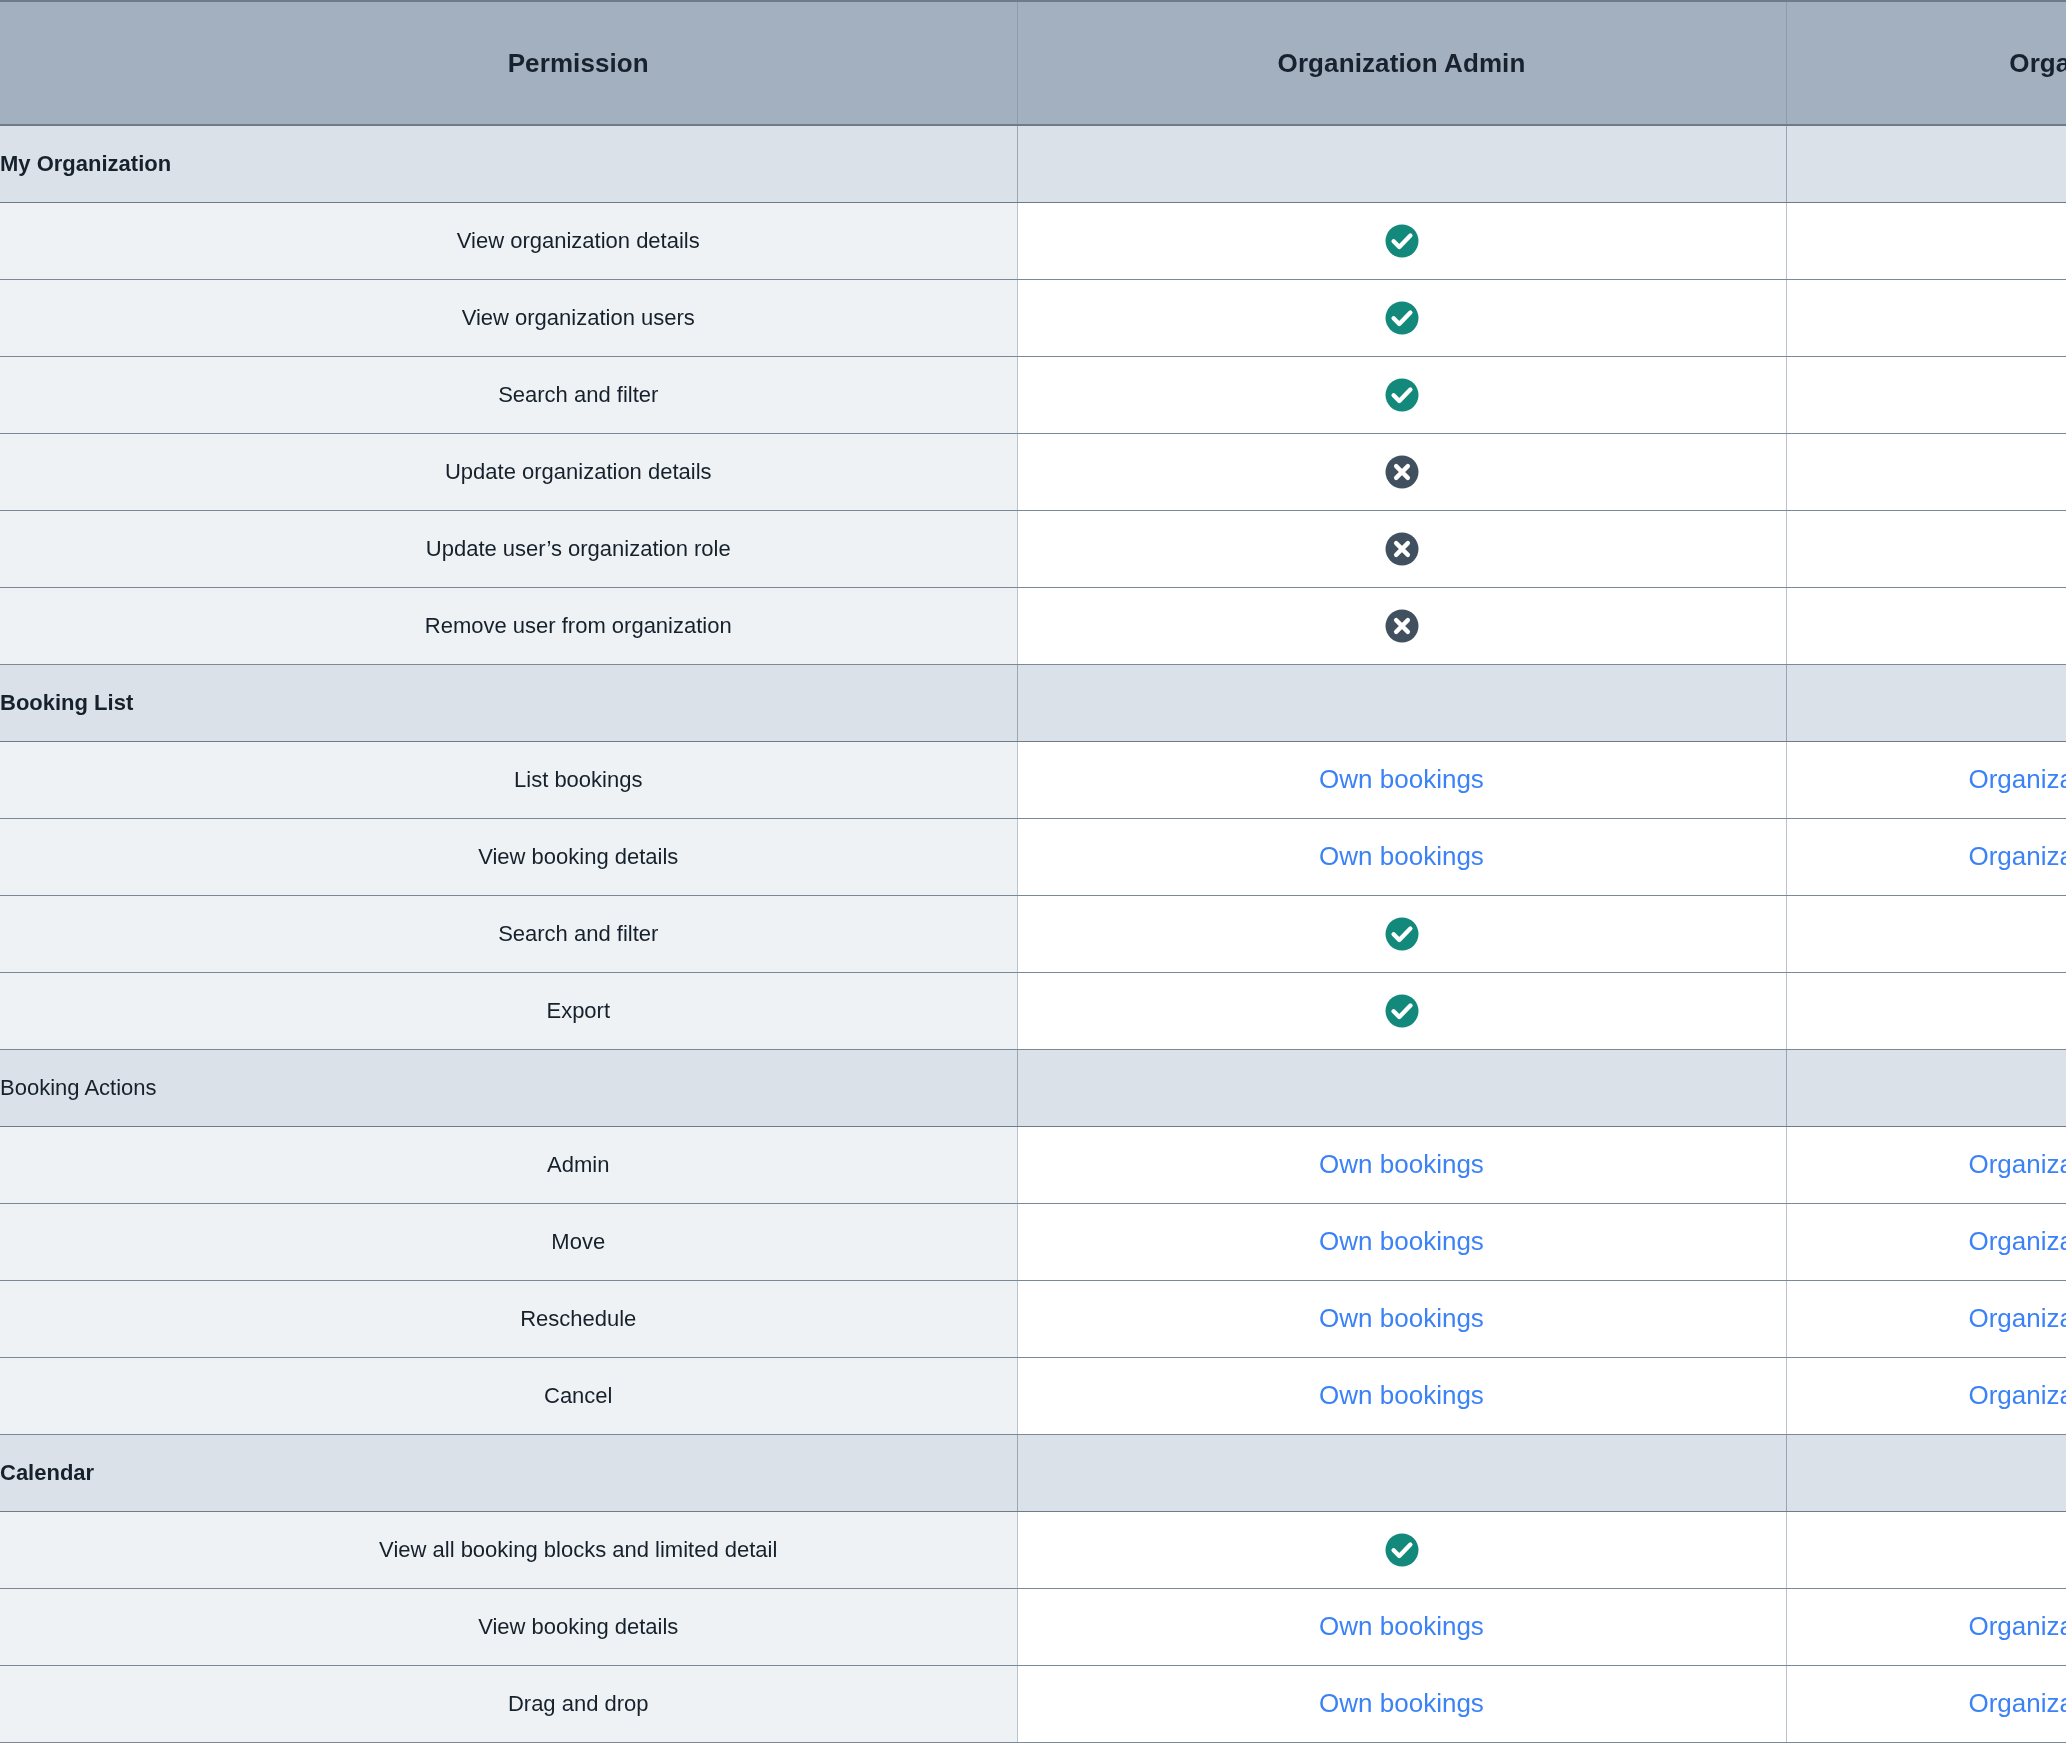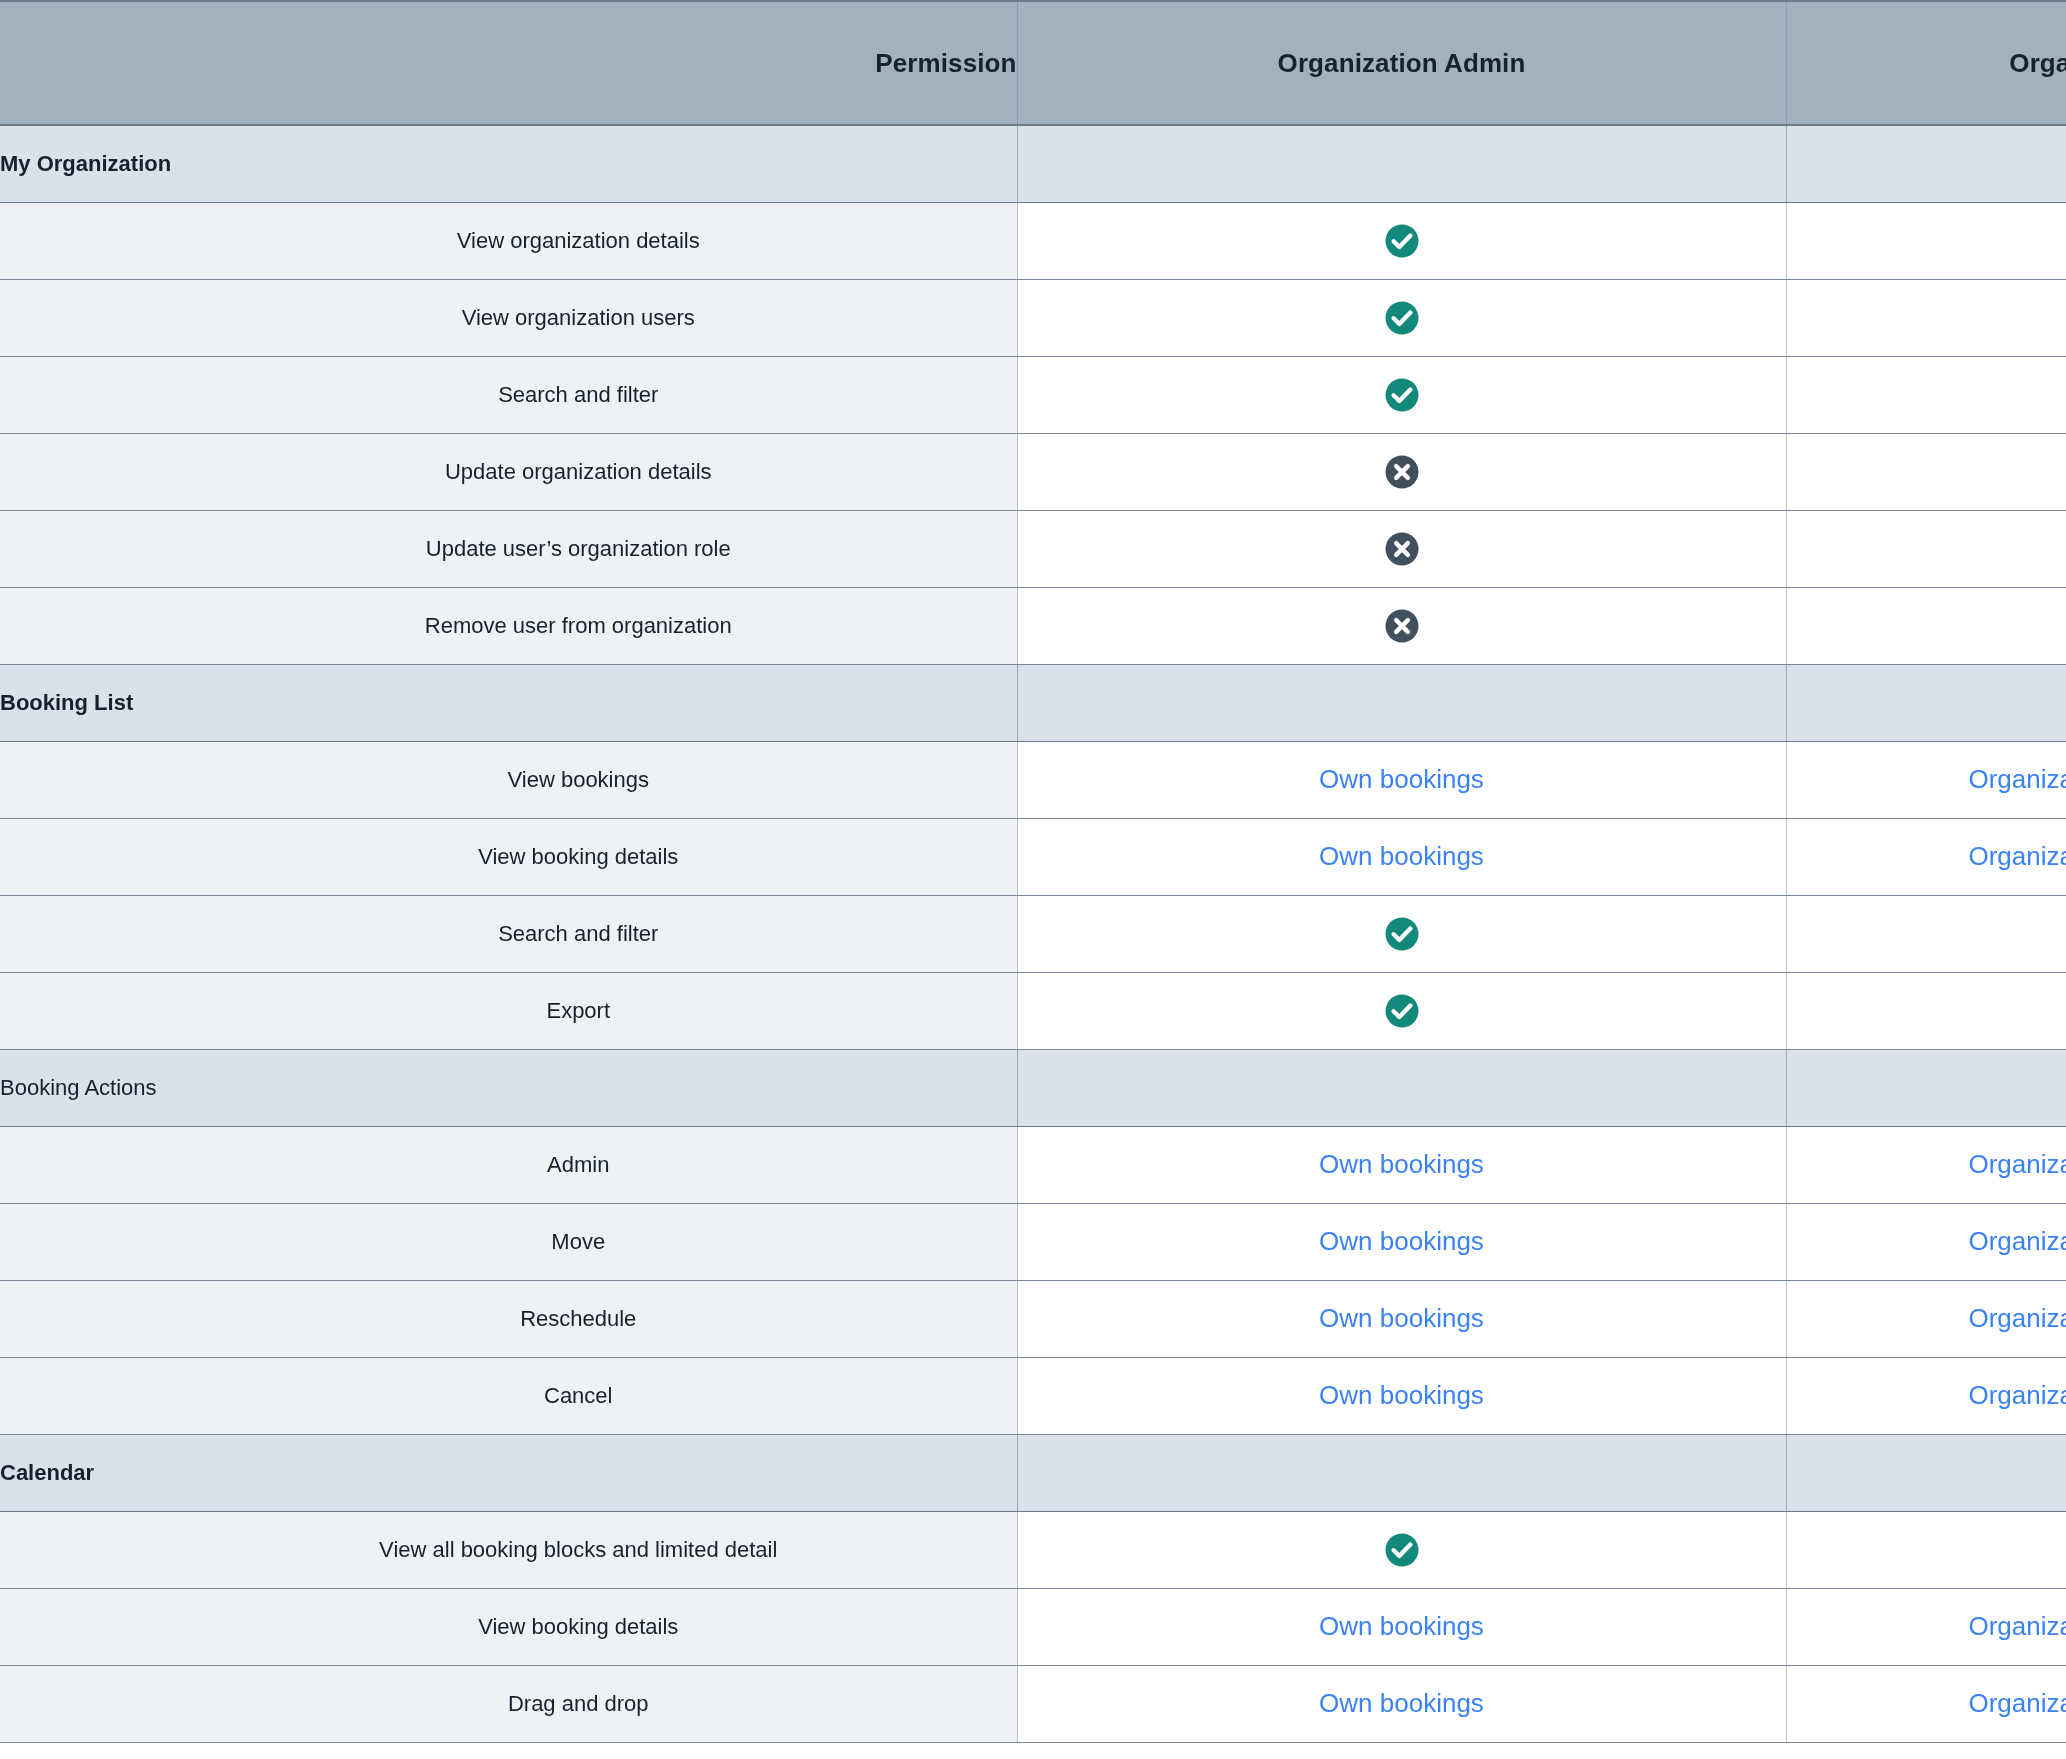--- a/index.html
+++ b/index.html
@@ -35,21 +35,21 @@
     font-size: 26px;
     font-weight: bold;
     letter-spacing: 0.1px;
     border-top: 2.5px solid #6d7b8d;
     border-bottom: 2.5px solid #6d7b8d;
     border-right: 1.7px solid #8d9cae;
     padding: 0;
     vertical-align: middle;
   }
   thead th.th-perm {
-    text-align: right;
+    text-align: center;
     padding-left: 140px;
   }
   thead th.th-center {
     text-align: center;
   }
   thead th.th-last { border-right: none; }
 
   
   tr.section-row { height: 77px; }
   tr.section-row td {
@@ -197,21 +197,21 @@
       </tr>
       <tr class="section-row">
         <td>
           <span class="section-label bold">Booking List</span>
         </td>
         <td></td>
         <td class="last"></td>
       </tr>
       <tr class="data-row">
         <td class="cell-perm">
-          <span class="perm-label">View bookings</span>
+          <span class="perm-label">List bookings</span>
         </td>
         <td class="cell-val">
           <span class="val-text">Own bookings</span>
         </td>
         <td class="cell-val last">
           <span class="val-text">Organization users bookings</span>
         </td>
       </tr>
       <tr class="data-row">
         <td class="cell-perm">

